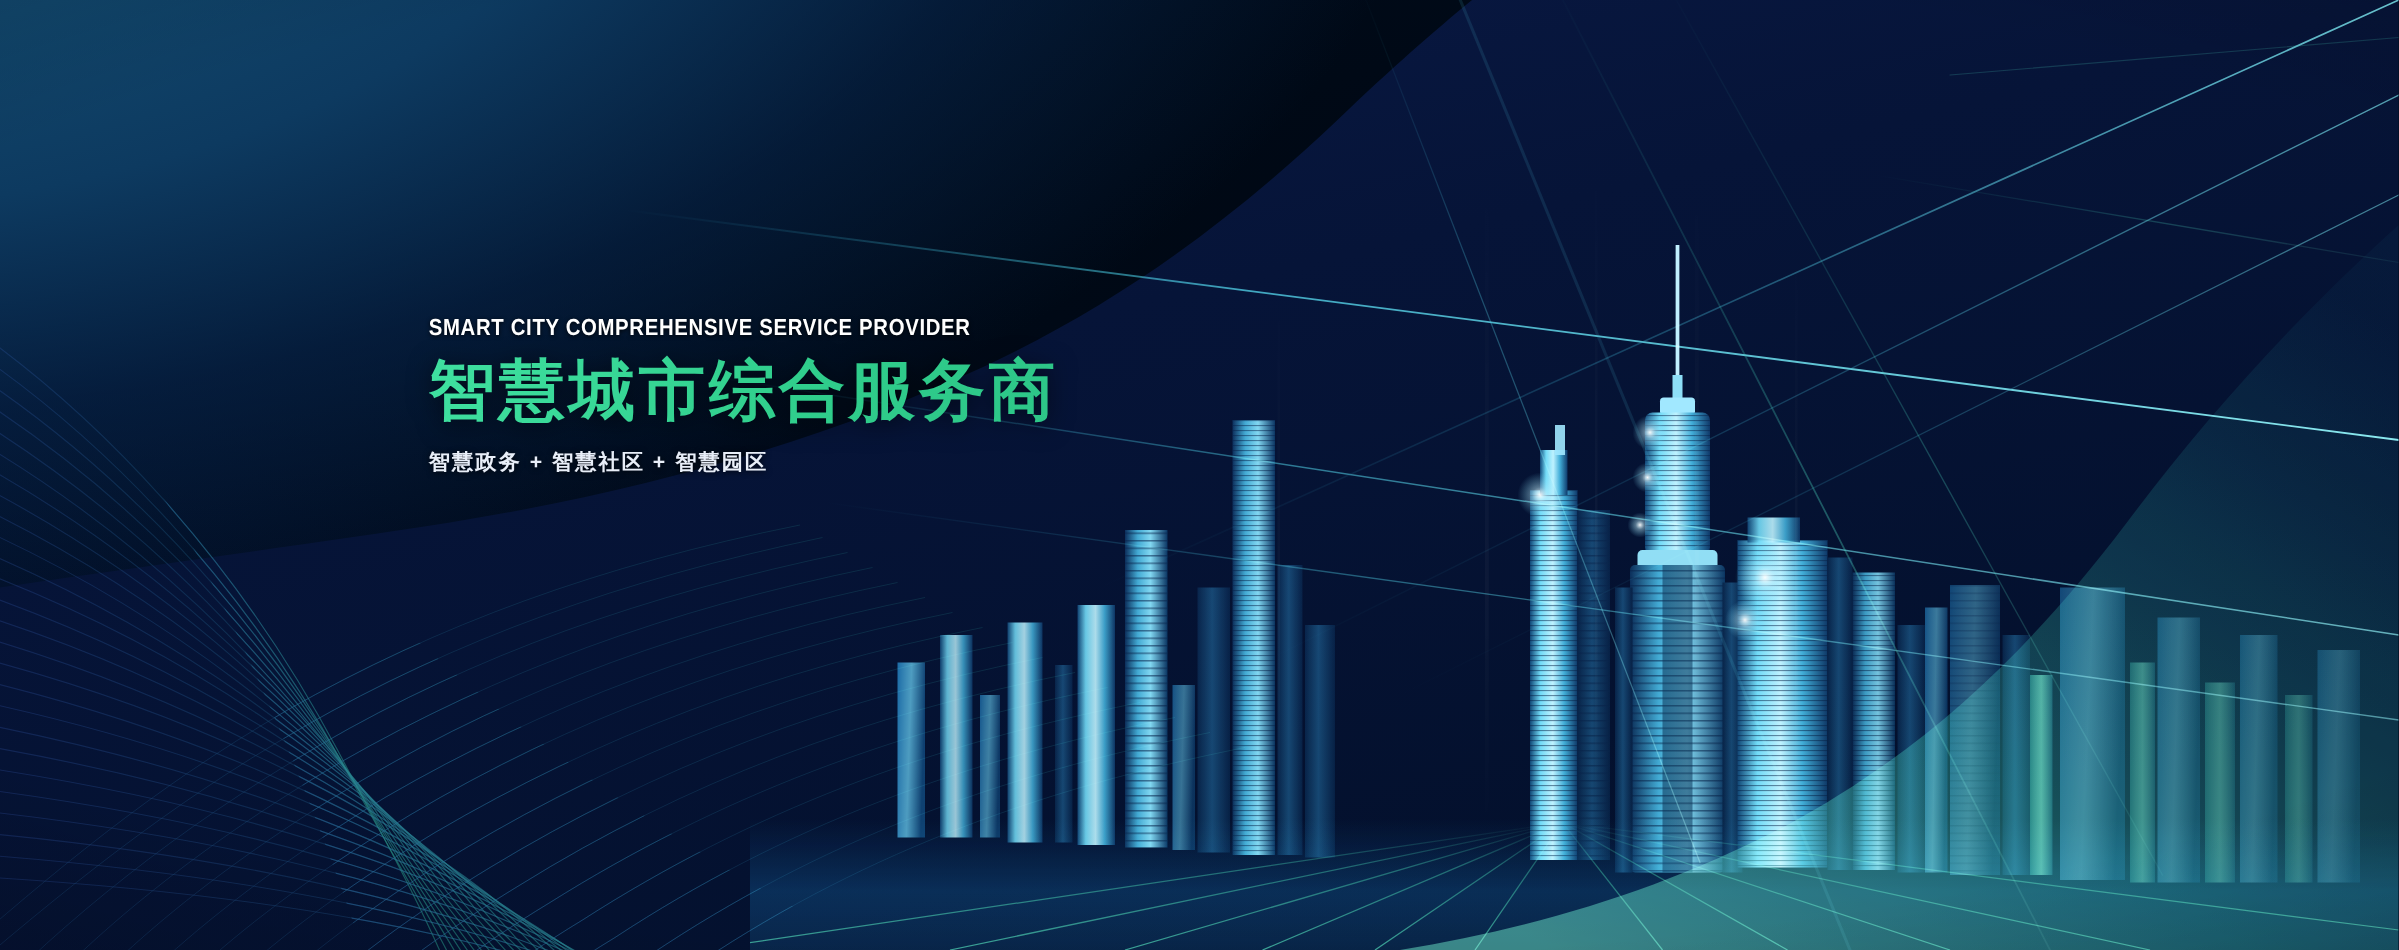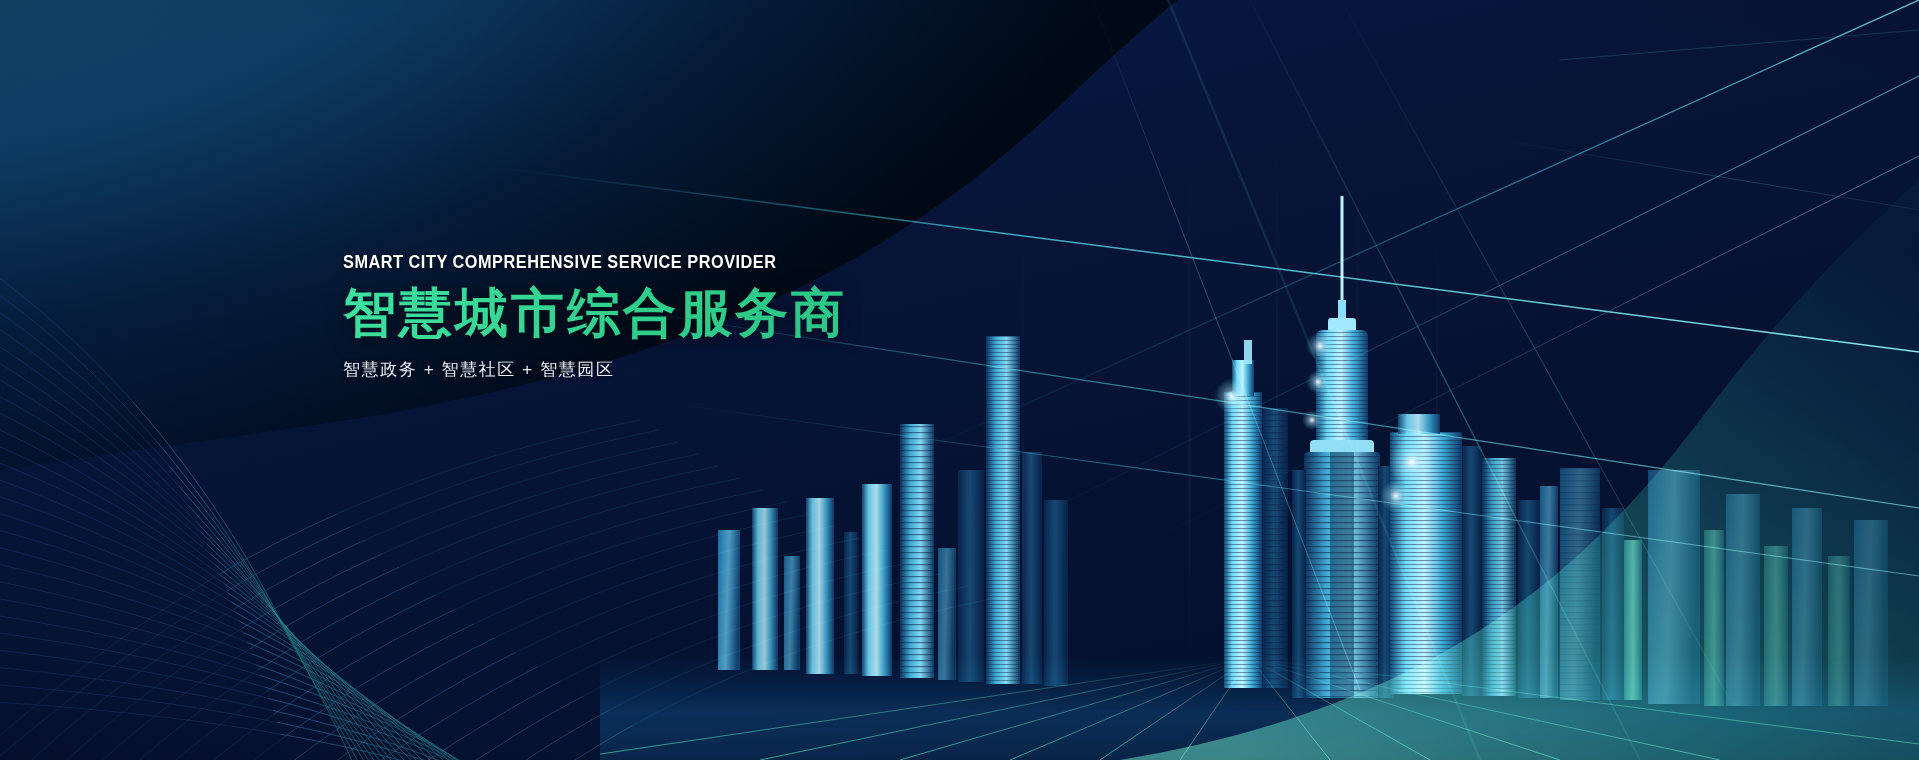--- a/index.html
+++ b/index.html
@@ -90,21 +90,21 @@
     background-clip:text;
     -webkit-text-fill-color:transparent;
     filter:drop-shadow(0 3px 10px rgba(0,0,0,.6));
     text-decoration:underline;
   }
 
   #subline {
     margin-top:16px;
     font-family:"Liberation Sans", sans-serif;
     font-size:17px;
-    font-weight:normal;
+    font-weight:bold;
     letter-spacing:1.6px;
     color:#e8eef8;
     white-space:nowrap;
     text-shadow:0 1px 5px rgba(0,0,0,.8);
   }
 </style>
 </head>
 <body>
 
 <div id="banner">

